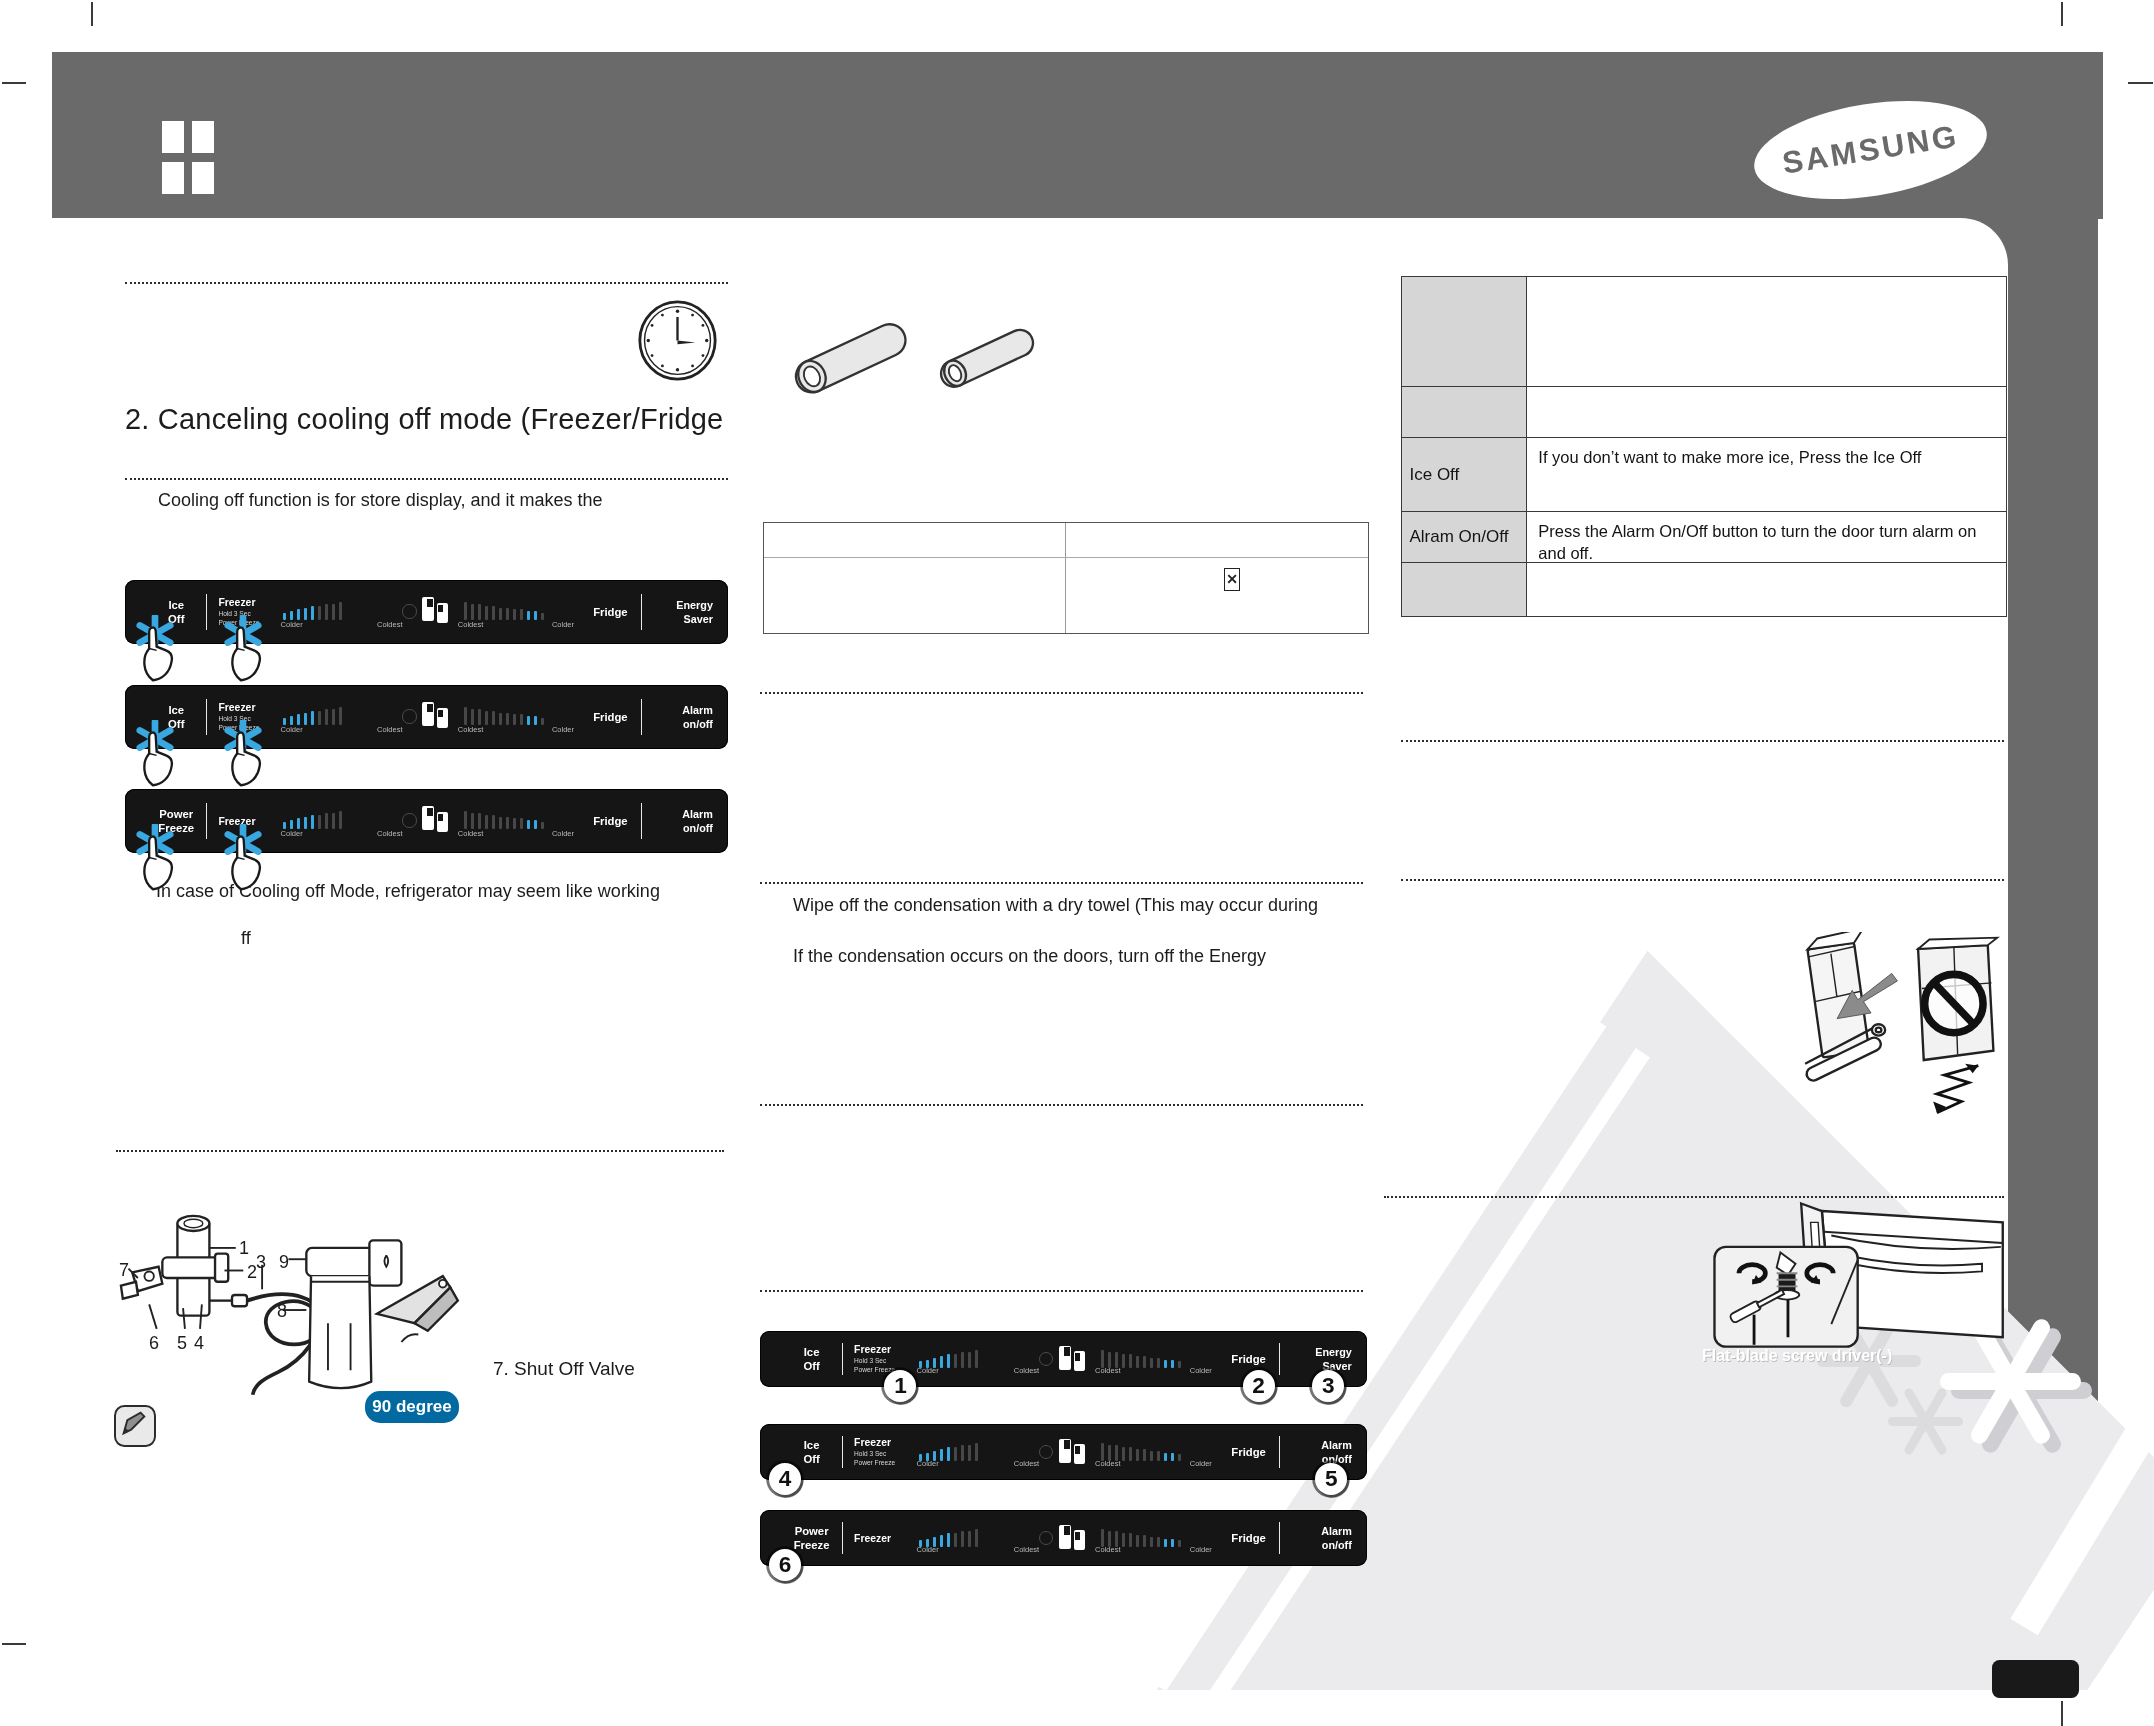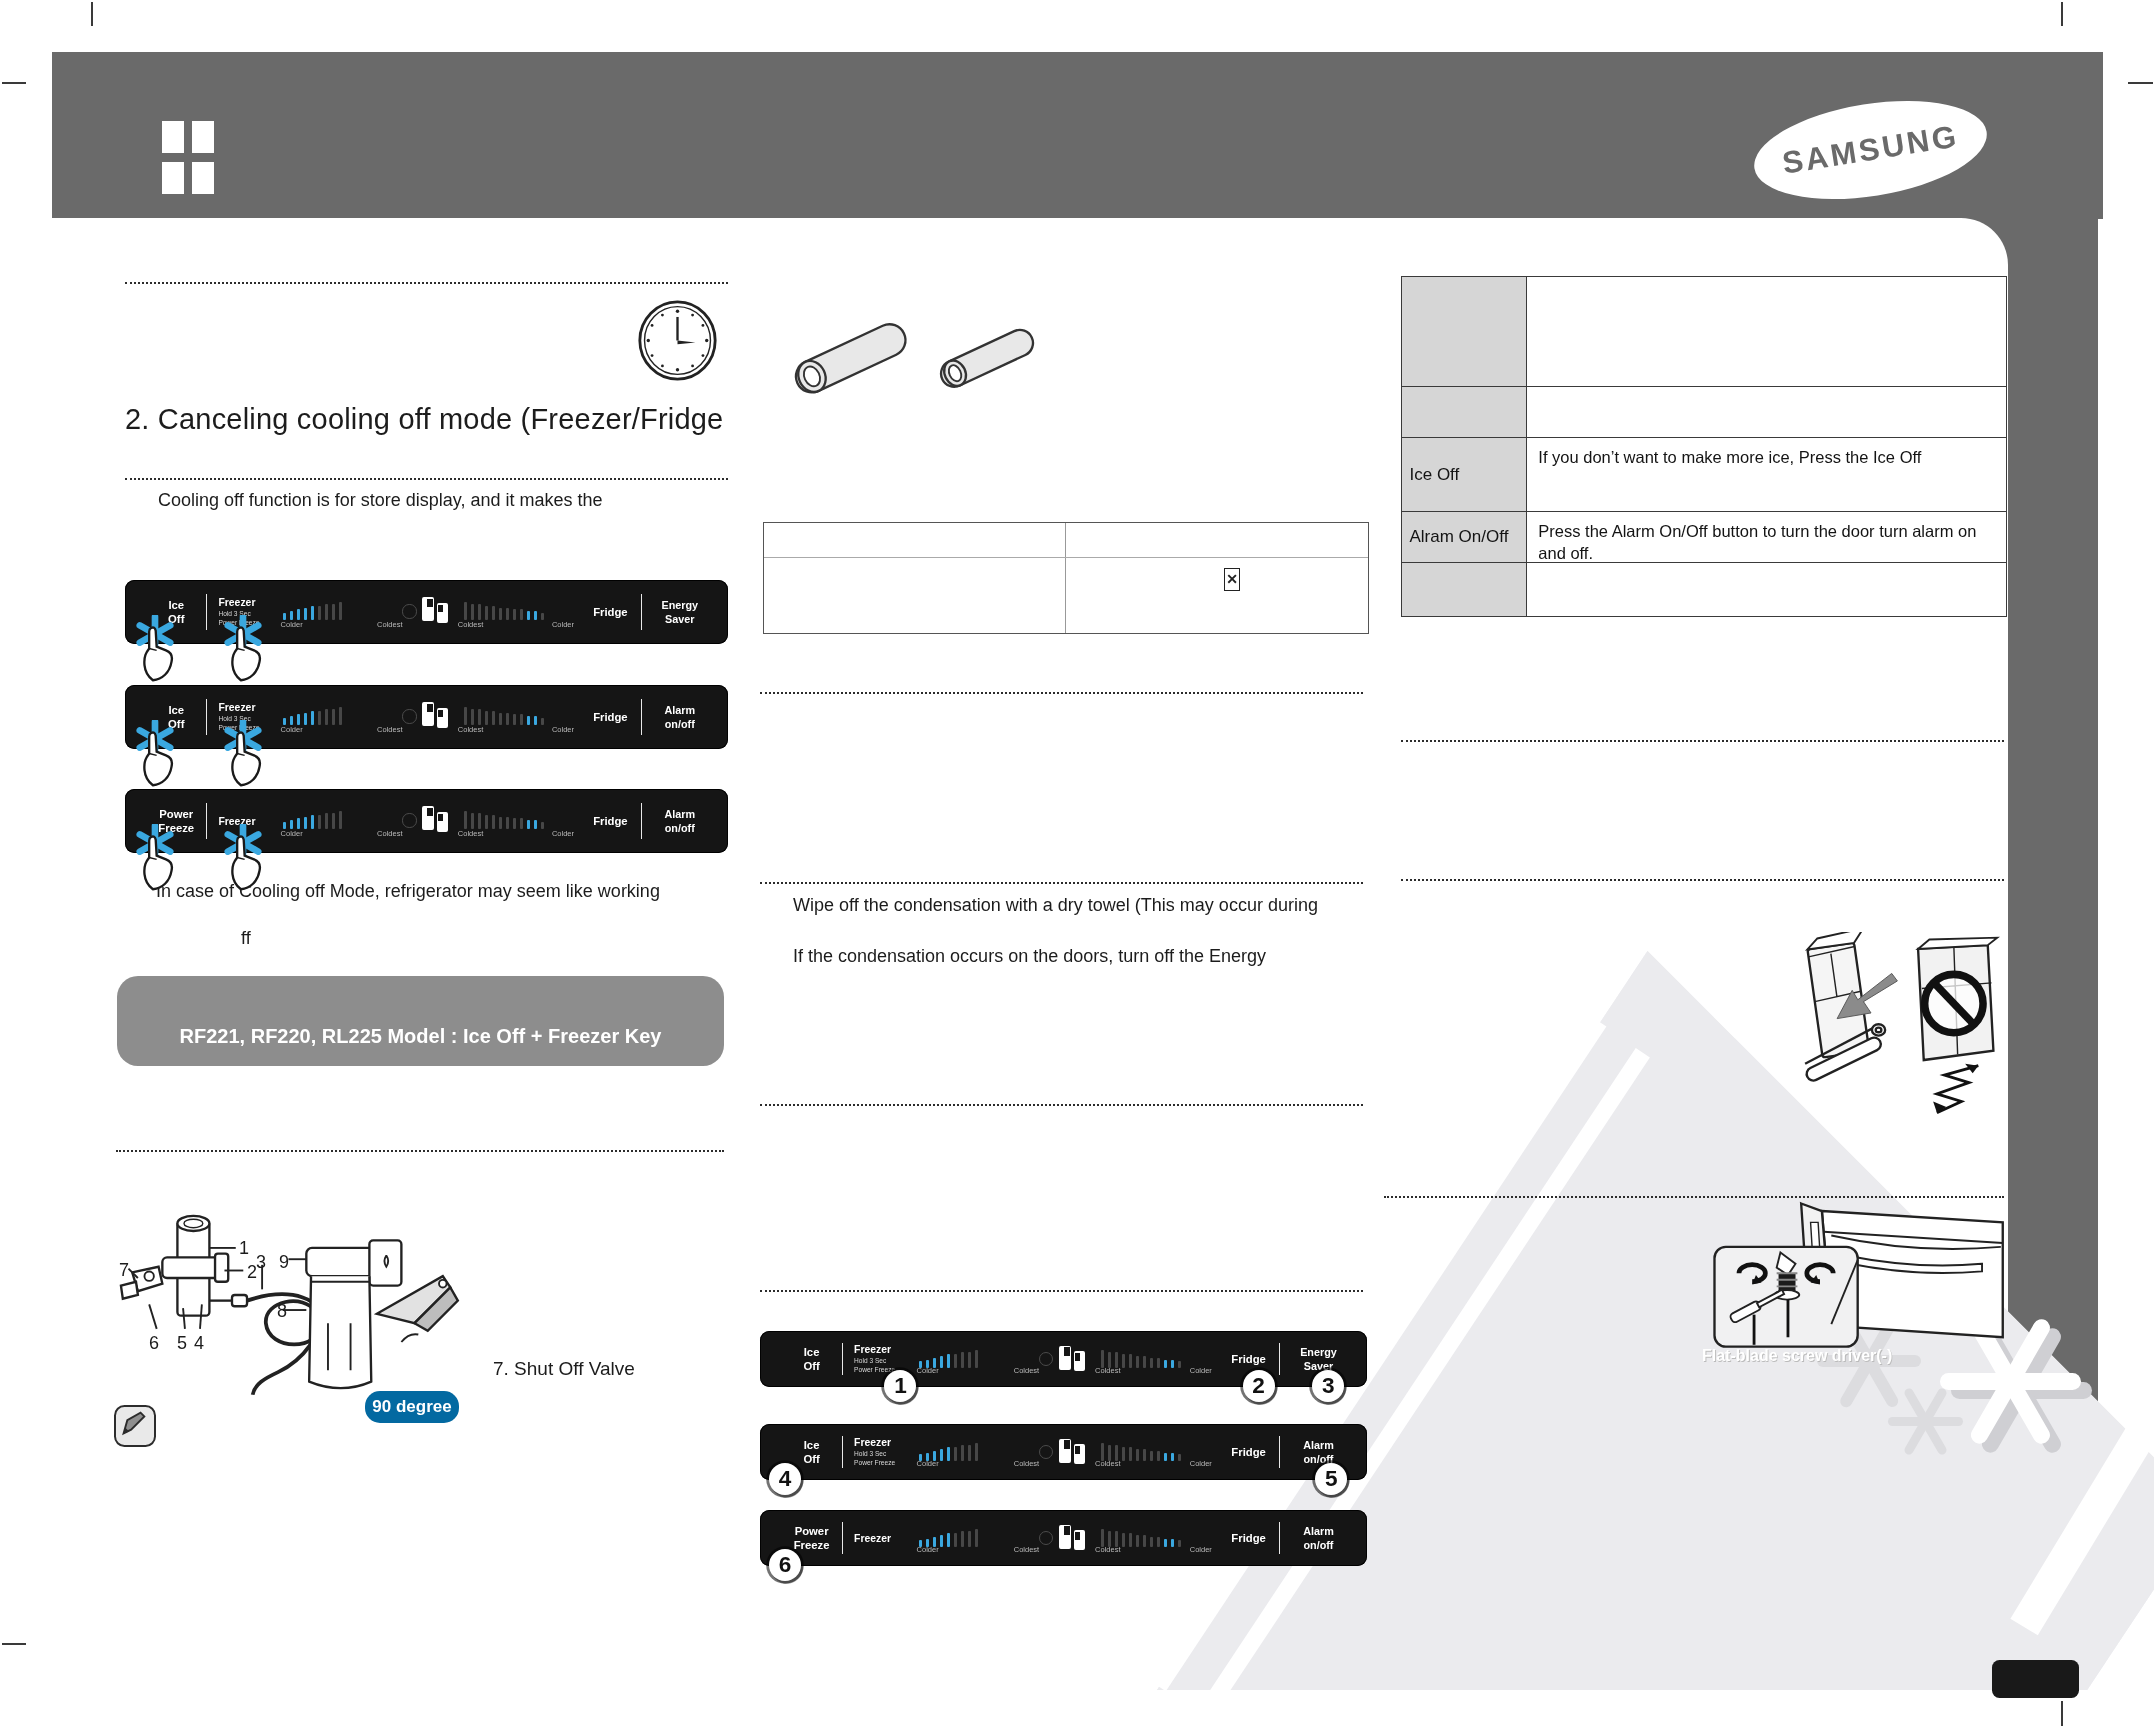--- a/index.html
+++ b/index.html
@@ -54,21 +54,21 @@
   .ring{position:absolute;left:46%;top:38%;width:12.2px;height:12.2px;border:1.9px solid #4b4b4b;border-radius:50%;}
   .door{position:absolute;background:#fff;border-radius:1.9px;}
   .door i{position:absolute;background:#151515;}
   .d-a{left:49.2%;top:26%;width:12.2px;height:24.5px;}
   .d-a i{right:0.9px;top:1.9px;width:5.6px;height:8.5px;}
   .d-b{left:51.8%;top:36%;width:10.4px;height:20px;}
   .d-b i{left:0.9px;top:1.9px;width:4.7px;height:7.5px;}
   .p-fridge{position:absolute;left:76.5%;top:0;height:100%;width:8%;display:flex;align-items:center;justify-content:center;
             color:#fff;font-size:11.3px;font-weight:bold;}
   .p-right{position:absolute;left:86.5%;top:0;height:100%;width:11%;display:flex;flex-direction:column;justify-content:center;
-           color:#fff;font-size:10.8px;font-weight:bold;text-align:center;line-height:1.3;}
+           color:#fff;font-size:10.8px;font-weight:bold;text-align:center;line-height:1.3;align-items:flex-end;}
   .colder1{left:25.8%;} .coldest1{left:41.8%;} .coldest2{left:55.2%;} .colder2{left:70.8%;}
   .tl{left:26.2%;} .tr2{left:56.2%;}
   .callout{position:absolute;width:32px;height:32px;background:#fff;border-radius:50%;color:#111;
            font-weight:bold;font-size:22.6px;text-align:center;line-height:32px;
            box-shadow:0 0 0 2.8px rgba(0,0,0,.55), 1.9px 2.8px 0 rgba(0,0,0,.35);z-index:5;}
   .hand{position:absolute;z-index:4;}
   .burst{position:absolute;z-index:3;}
   
   .deco{position:absolute;left:0;top:0;width:2154px;height:1727px;pointer-events:none;}
   .flake{position:absolute;}
@@ -151,23 +151,20 @@
   <div class="dot" style="left:760px;top:1104px;width:603px"></div>
   <div class="dot" style="left:760px;top:1290px;width:603px"></div>
   <div class="dot" style="left:1401px;top:740px;width:603px"></div>
   <div class="dot" style="left:1401px;top:879px;width:603px"></div>
   <div class="dot" style="left:1384px;top:1196px;width:620px;z-index:3"></div>
 
   <div class="h1" style="left:125px;top:403px">2.  Canceling cooling off mode (Freezer/Fridge</div>
   <div class="body-t" style="left:158px;top:490px">Cooling off function is for store display, and it makes the</div>
   <div class="body-t" style="left:156px;top:881px">In case of Cooling off Mode, refrigerator may seem like working</div>
   <div class="body-t" style="left:241px;top:928px">ff</div>
-  <div class="graybox">
-    <span>RF221, RF220, RL225 Model : Ice Off + Freezer Key</span>
-  </div>
 
   <svg class="abs" style="left:637px;top:300px" width="81" height="81" viewBox="0 0 86 86">
     <ellipse cx="43" cy="43" rx="40" ry="41" fill="#fff" stroke="#222" stroke-width="3"></ellipse>
     <ellipse cx="43" cy="43" rx="35" ry="36" fill="none" stroke="#222" stroke-width="1.5"></ellipse>
     <g fill="#222">
       <circle cx="43" cy="12" r="1.8"></circle>
         <circle cx="43" cy="74" r="1.8"></circle>
         <circle cx="12" cy="43" r="1.8"></circle>
         <circle cx="74" cy="43" r="1.8"></circle>
       <circle cx="27" cy="16" r="1.5"></circle>

